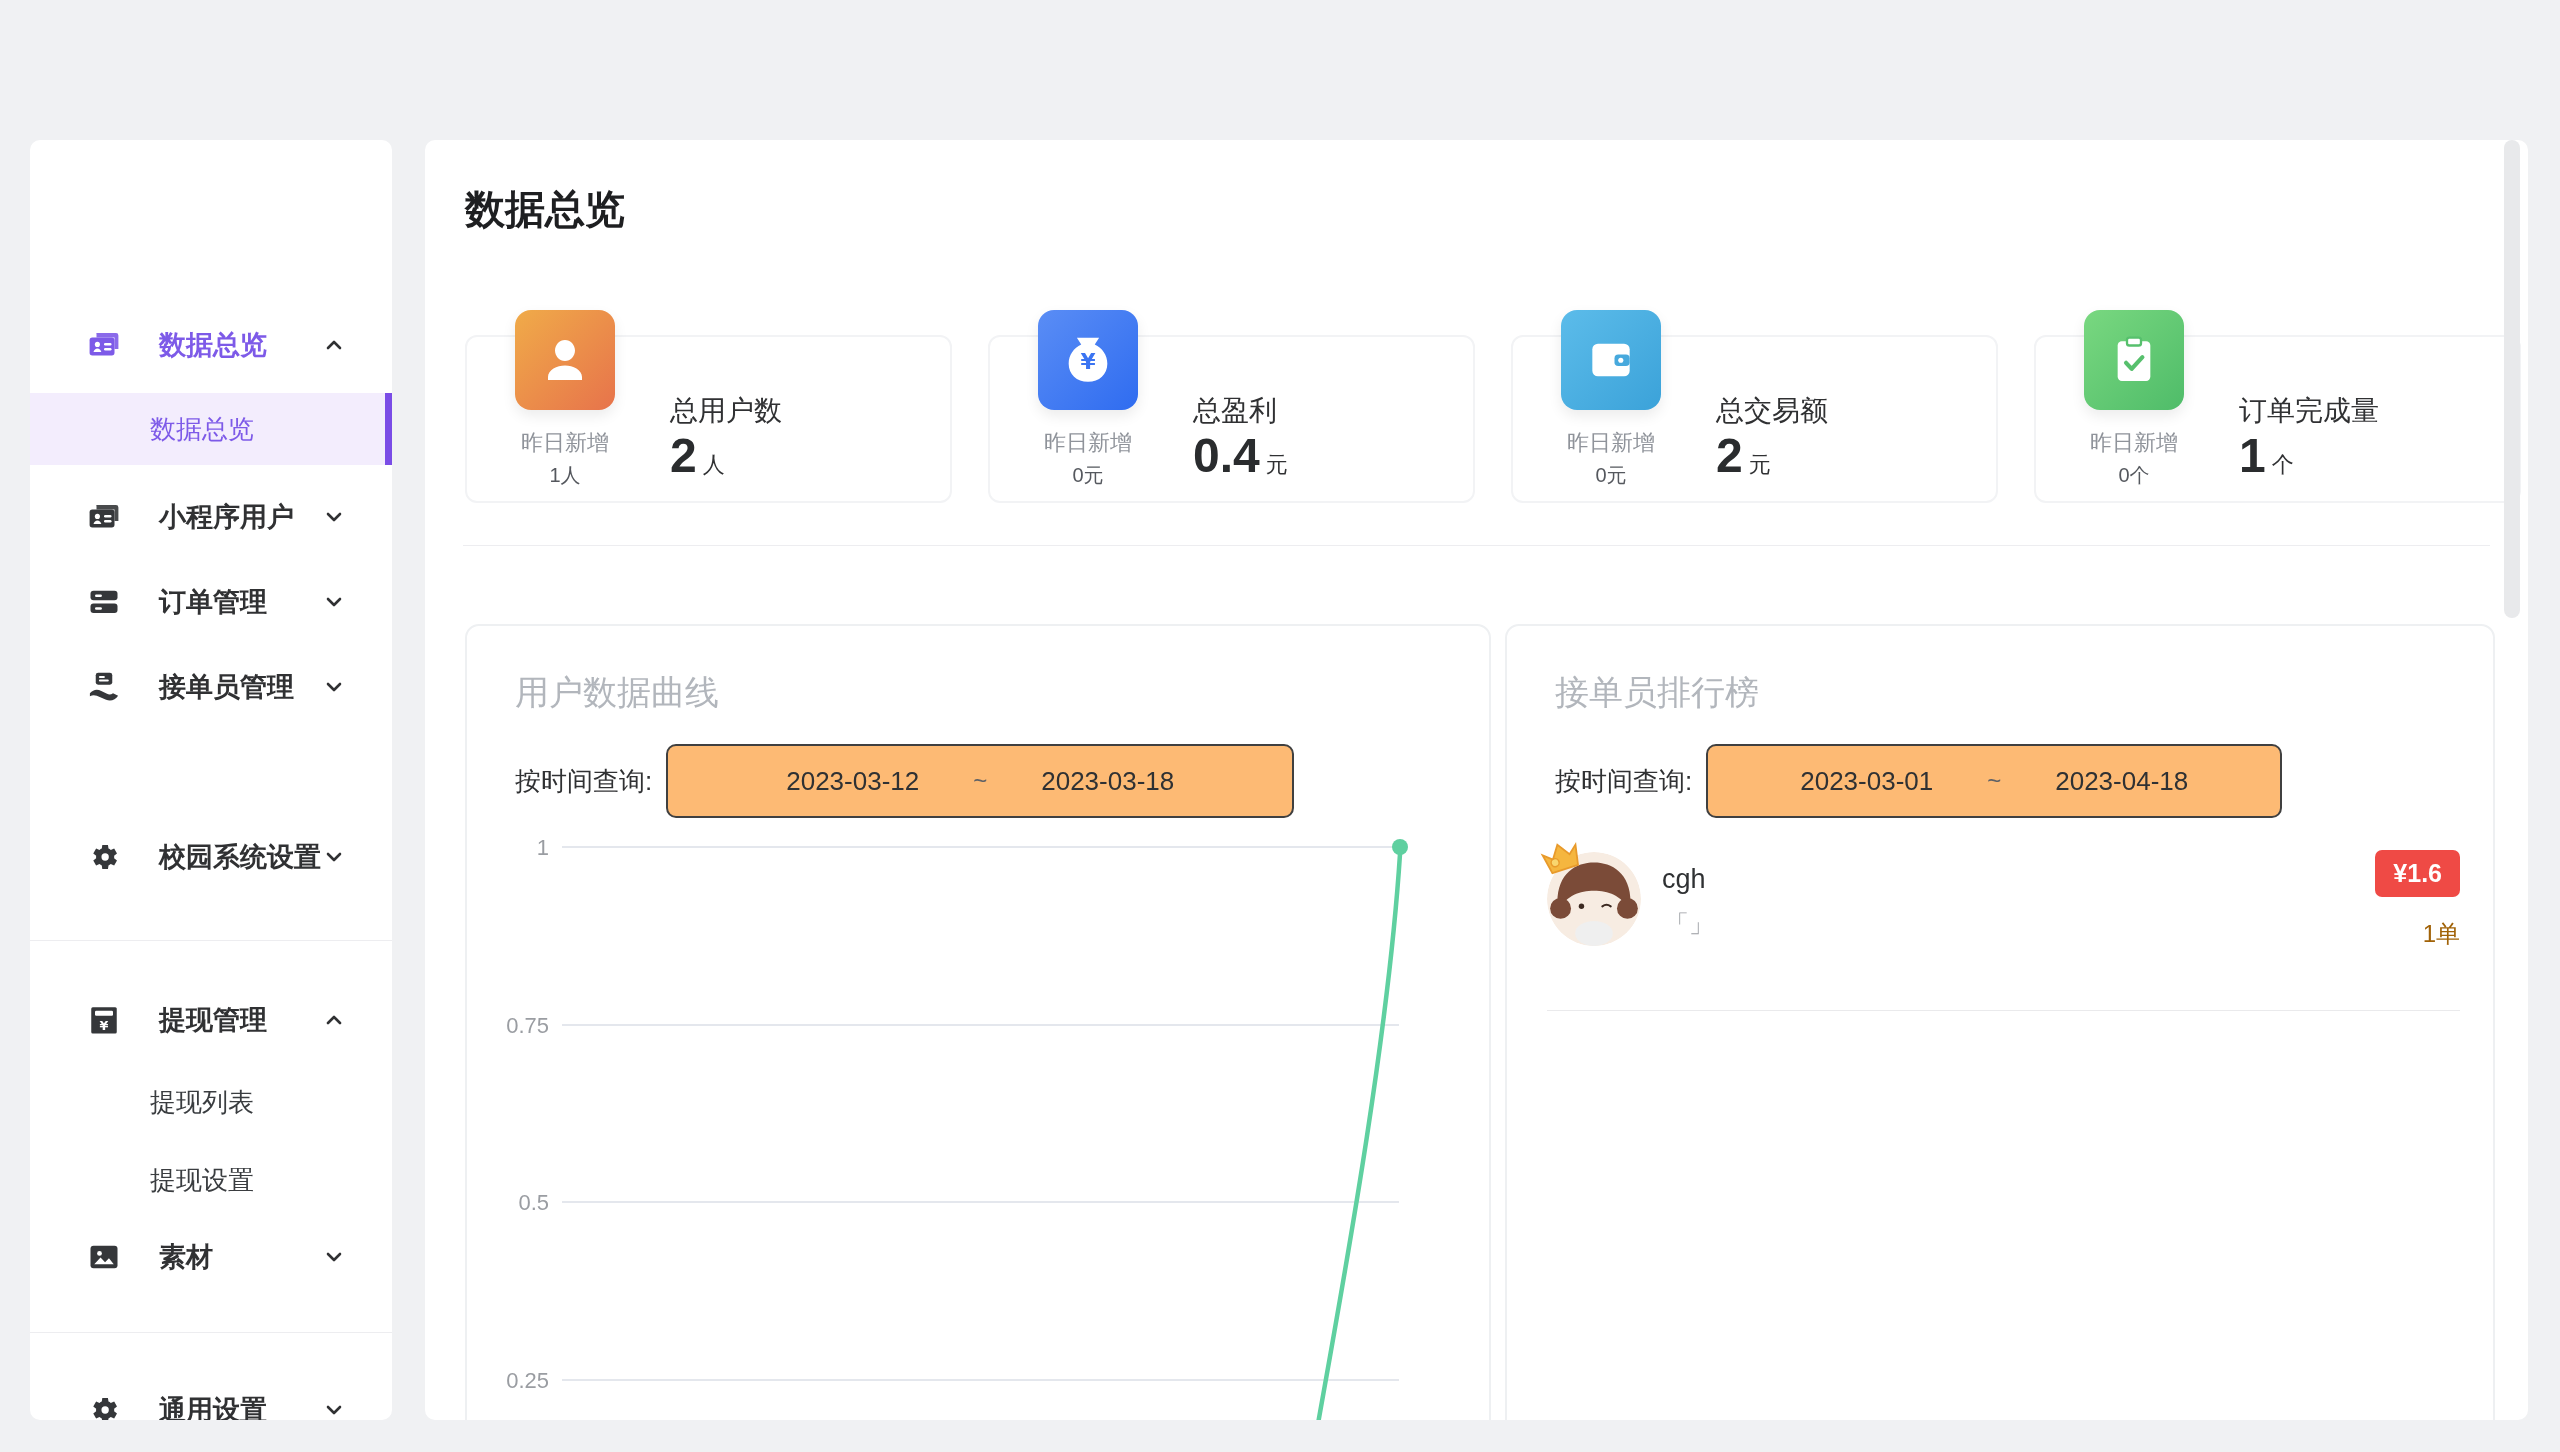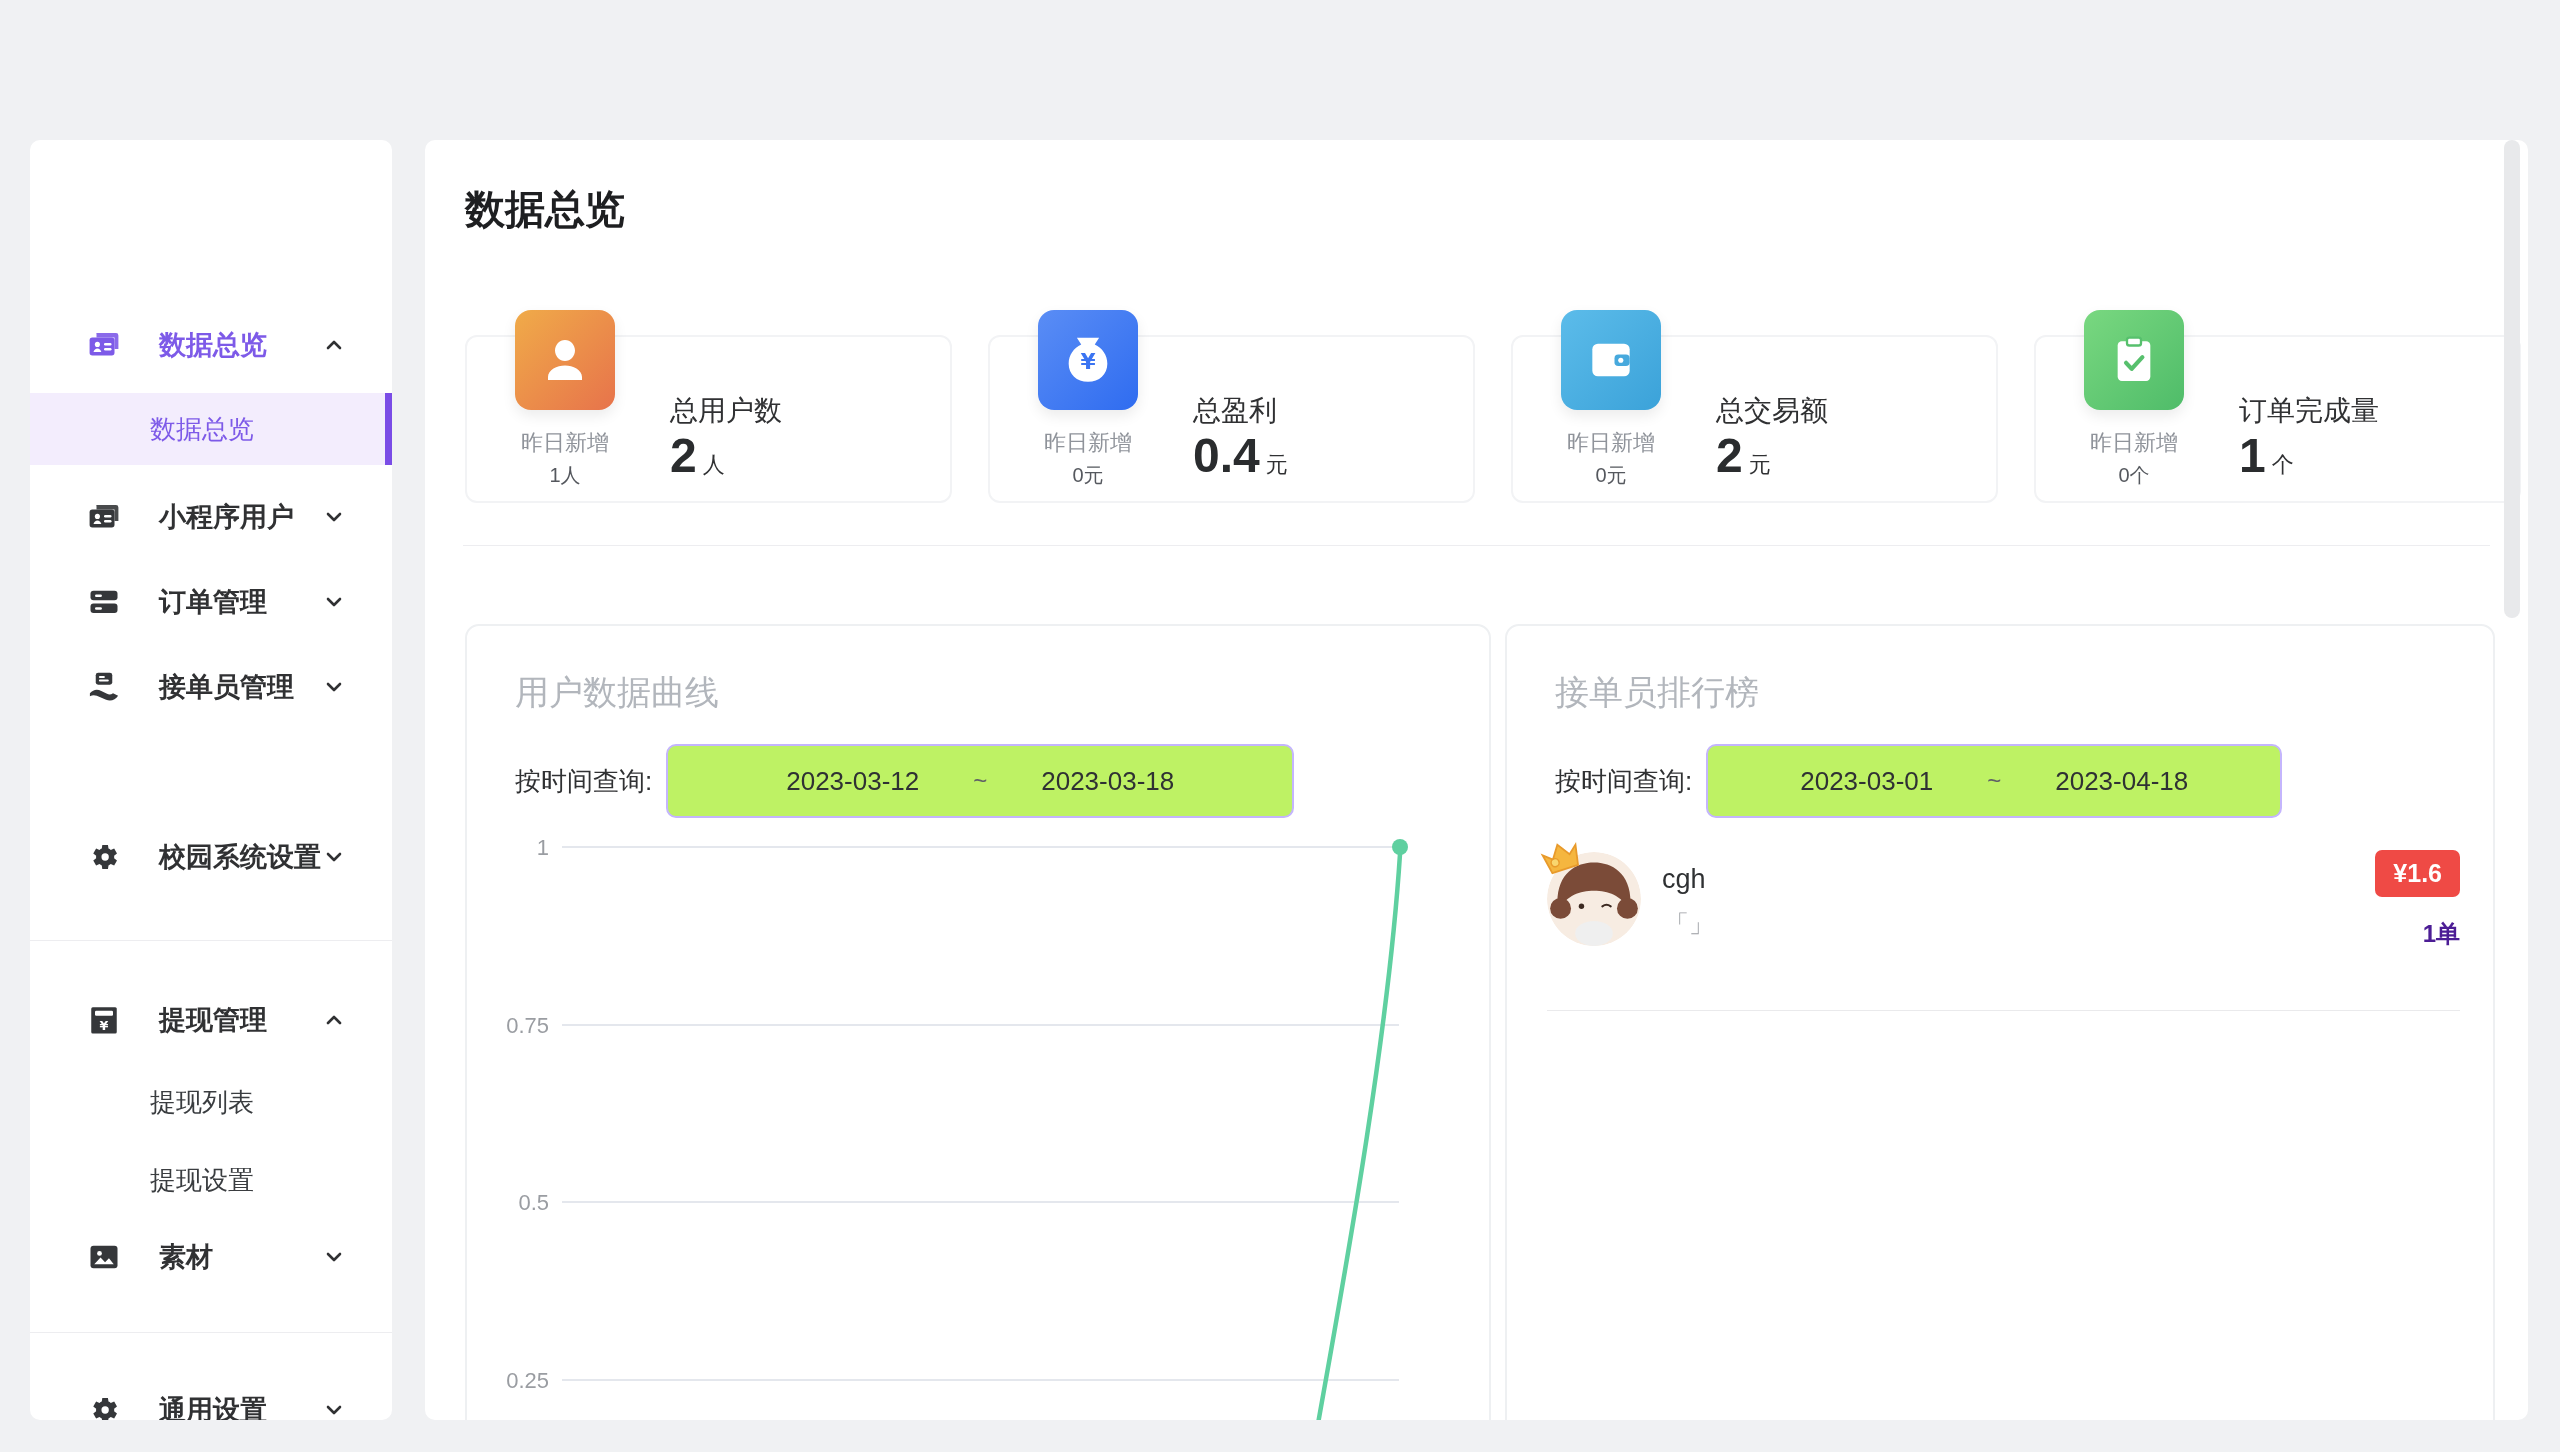--- a/index.html
+++ b/index.html
@@ -52,34 +52,34 @@
   .main-div{position:absolute;left:38px;right:38px;top:405px;height:1px;background:#ededf0;}
 
   
   .panel{position:absolute;top:484px;height:830px;background:#fff;border:2px solid #eef0f2;
          border-radius:14px;box-sizing:border-box;}
   .panel-chart{left:40px;width:1026px;}
   .panel-rank{left:1080px;width:990px;}
   .panel-title{position:absolute;left:48px;top:44px;font-size:34px;color:#b2b6bc;}
   .query-row{position:absolute;left:48px;top:118px;height:74px;display:flex;align-items:center;}
   .query-label{font-size:26px;color:#303133;}
-  .datebox{margin-left:14px;width:628px;height:74px;border:2px solid #c4b5fd;border-radius:10px;
+  .datebox{margin-left:14px;width:628px;height:74px;border:2px solid #404040;border-radius:10px;
            box-sizing:border-box;display:flex;align-items:center;justify-content:center;gap:54px;
-           font-size:26px;color:#2f3133;background:#bef264;cursor:pointer;}
+           font-size:26px;color:#2f3133;background:#fdba74;cursor:pointer;}
   .datebox .sep{color:#606266;font-size:24px;}
 
   
   .rank-item{position:absolute;left:0;right:0;top:216px;height:170px;}
   .rk-avatar{position:absolute;left:40px;top:10px;width:94px;height:94px;border-radius:50%;overflow:visible;}
   .rk-crown{position:absolute;left:-8px;top:-16px;width:44px;height:40px;transform:rotate(-18deg);}
   .rk-name{position:absolute;left:155px;top:22px;font-size:27px;color:#2f3133;}
   .rk-sig{position:absolute;left:158px;top:66px;font-size:24px;color:#9a9da2;}
   .rk-badge{position:absolute;right:33px;top:8px;background:#ef4a45;color:#fff;font-size:25px;
             font-weight:bold;padding:9px 18px;border-radius:7px;}
-  .rk-orders{position:absolute;right:33px;top:76px;font-size:24px;color:#4c1d95;font-weight:bold;}
+  .rk-orders{position:absolute;right:33px;top:76px;font-size:24px;color:#a16207;}
   .rk-div{position:absolute;left:40px;right:33px;top:168px;height:1px;background:#eaeaec;}
 
   
   .scroll-thumb{position:absolute;right:8px;top:0;width:16px;height:478px;border-radius:8px;background:#e8e9eb;cursor:pointer;}
 
   svg{display:block;}
 </style>
 </head>
 <body>
 

